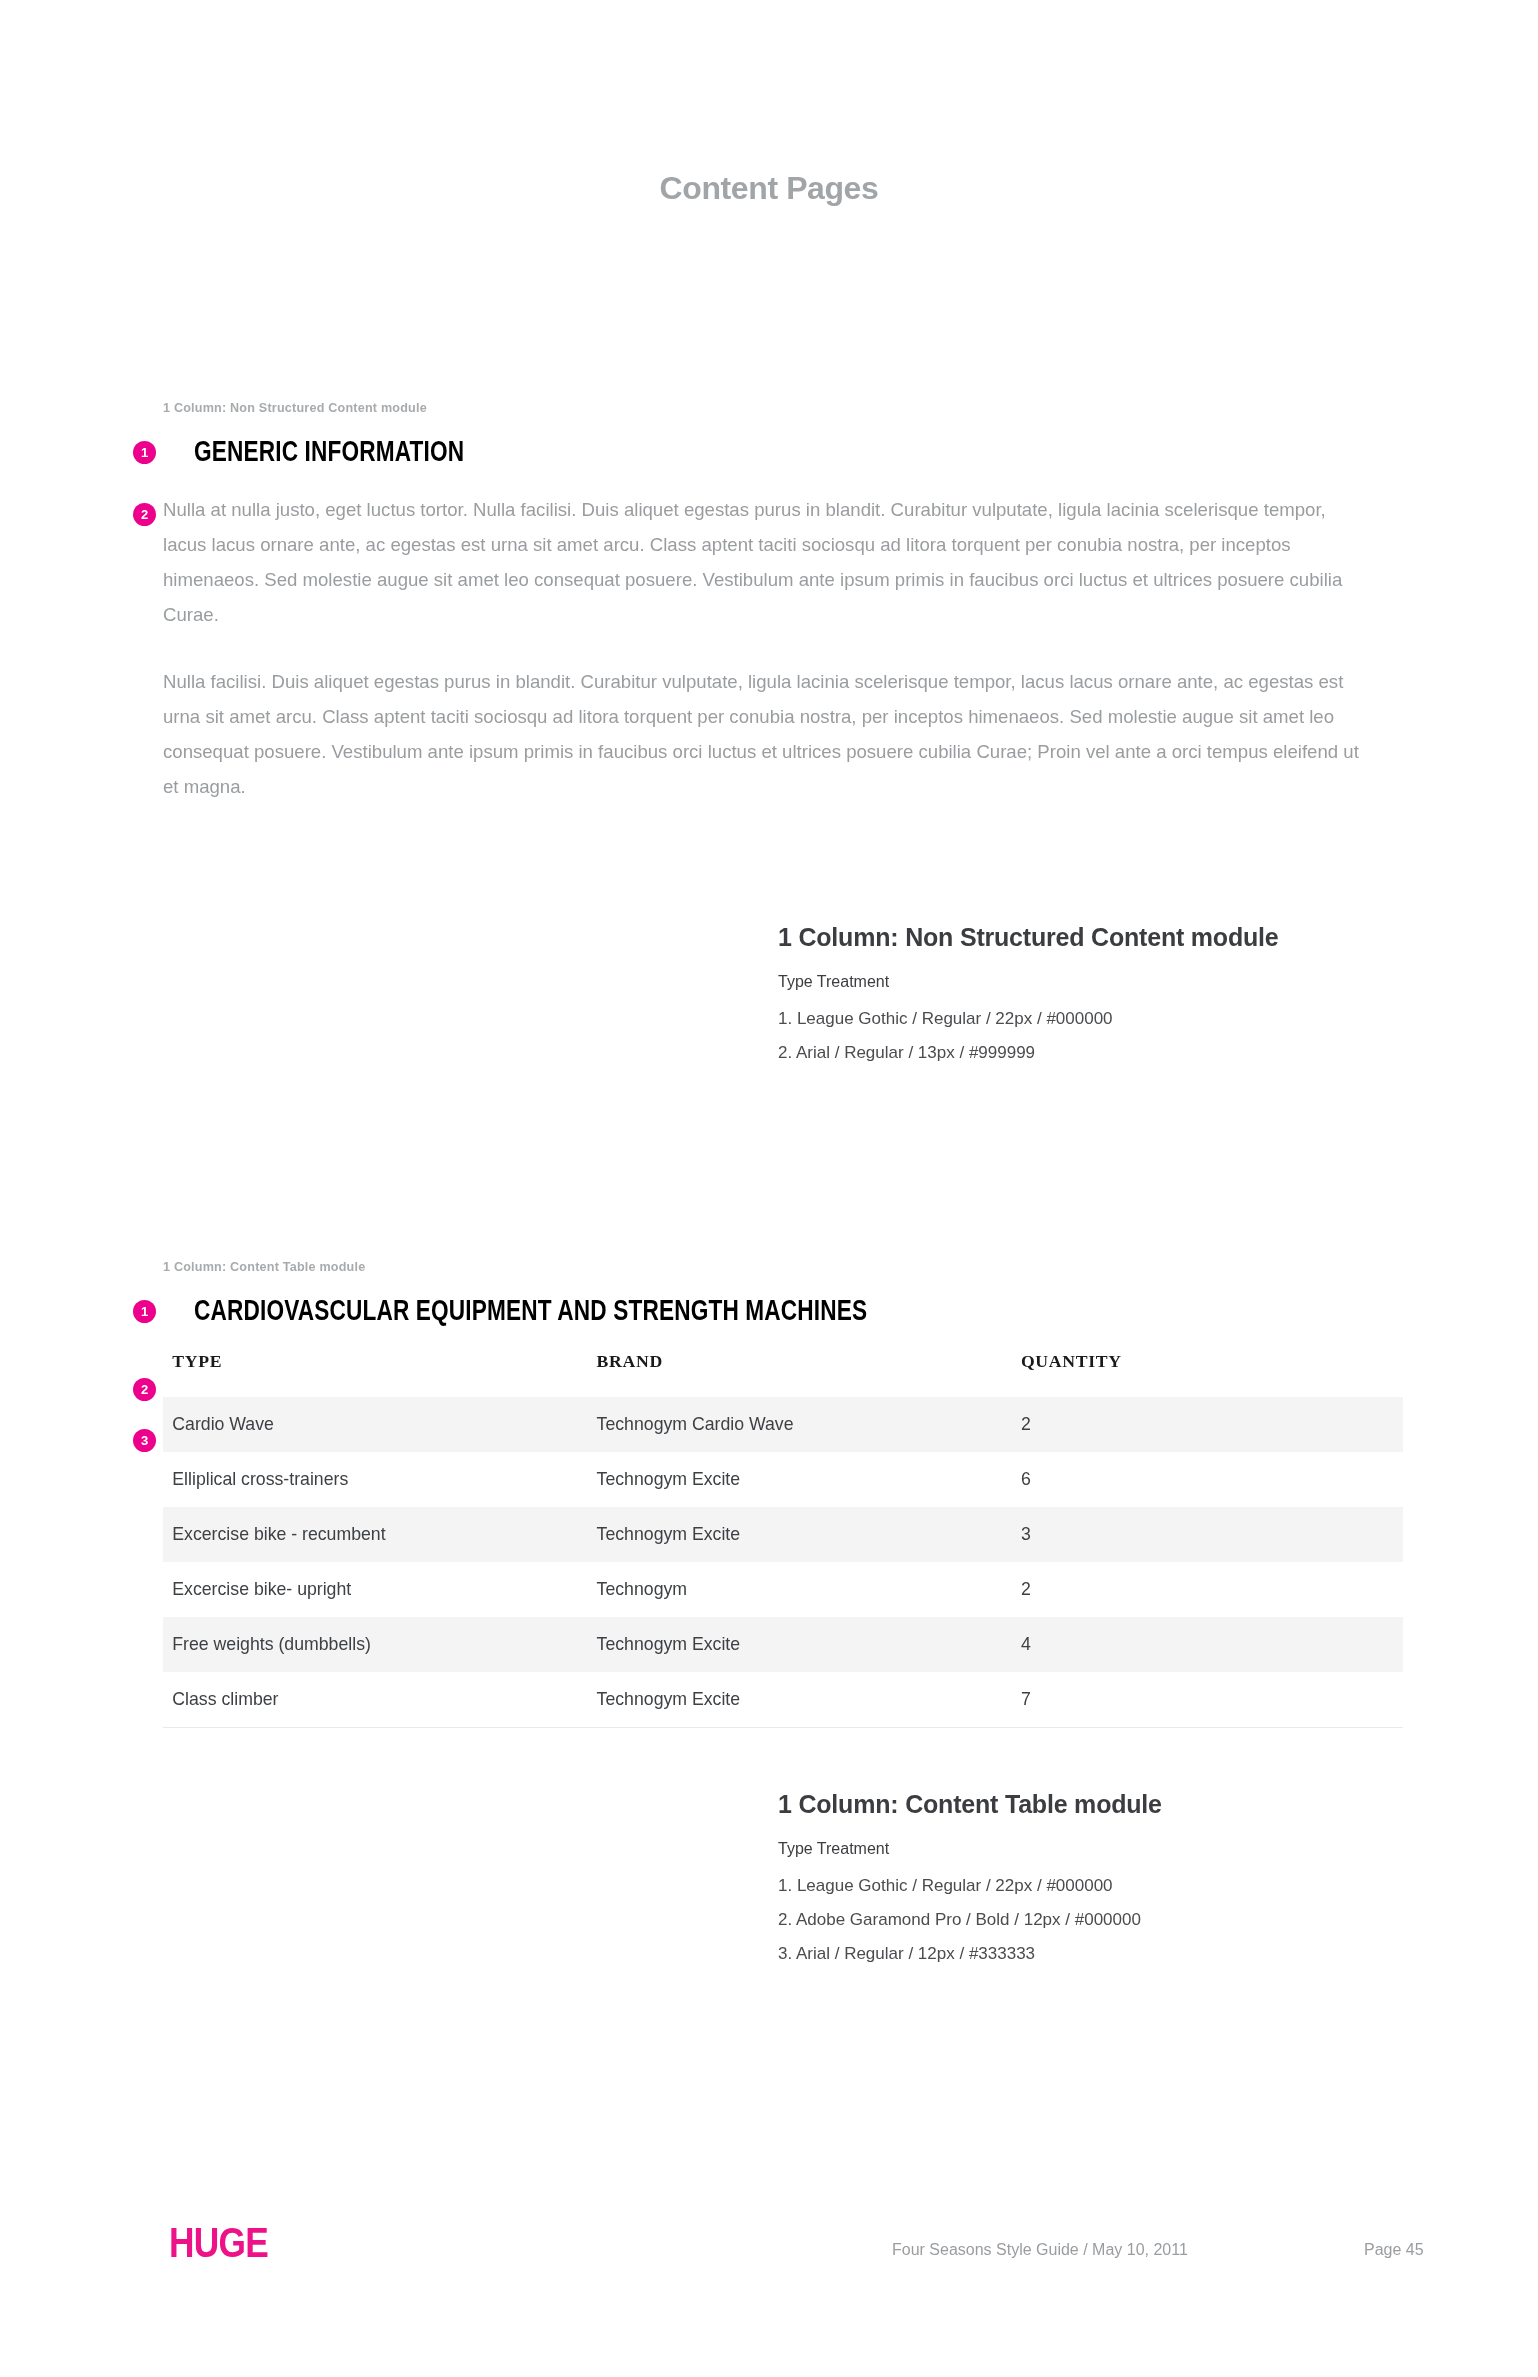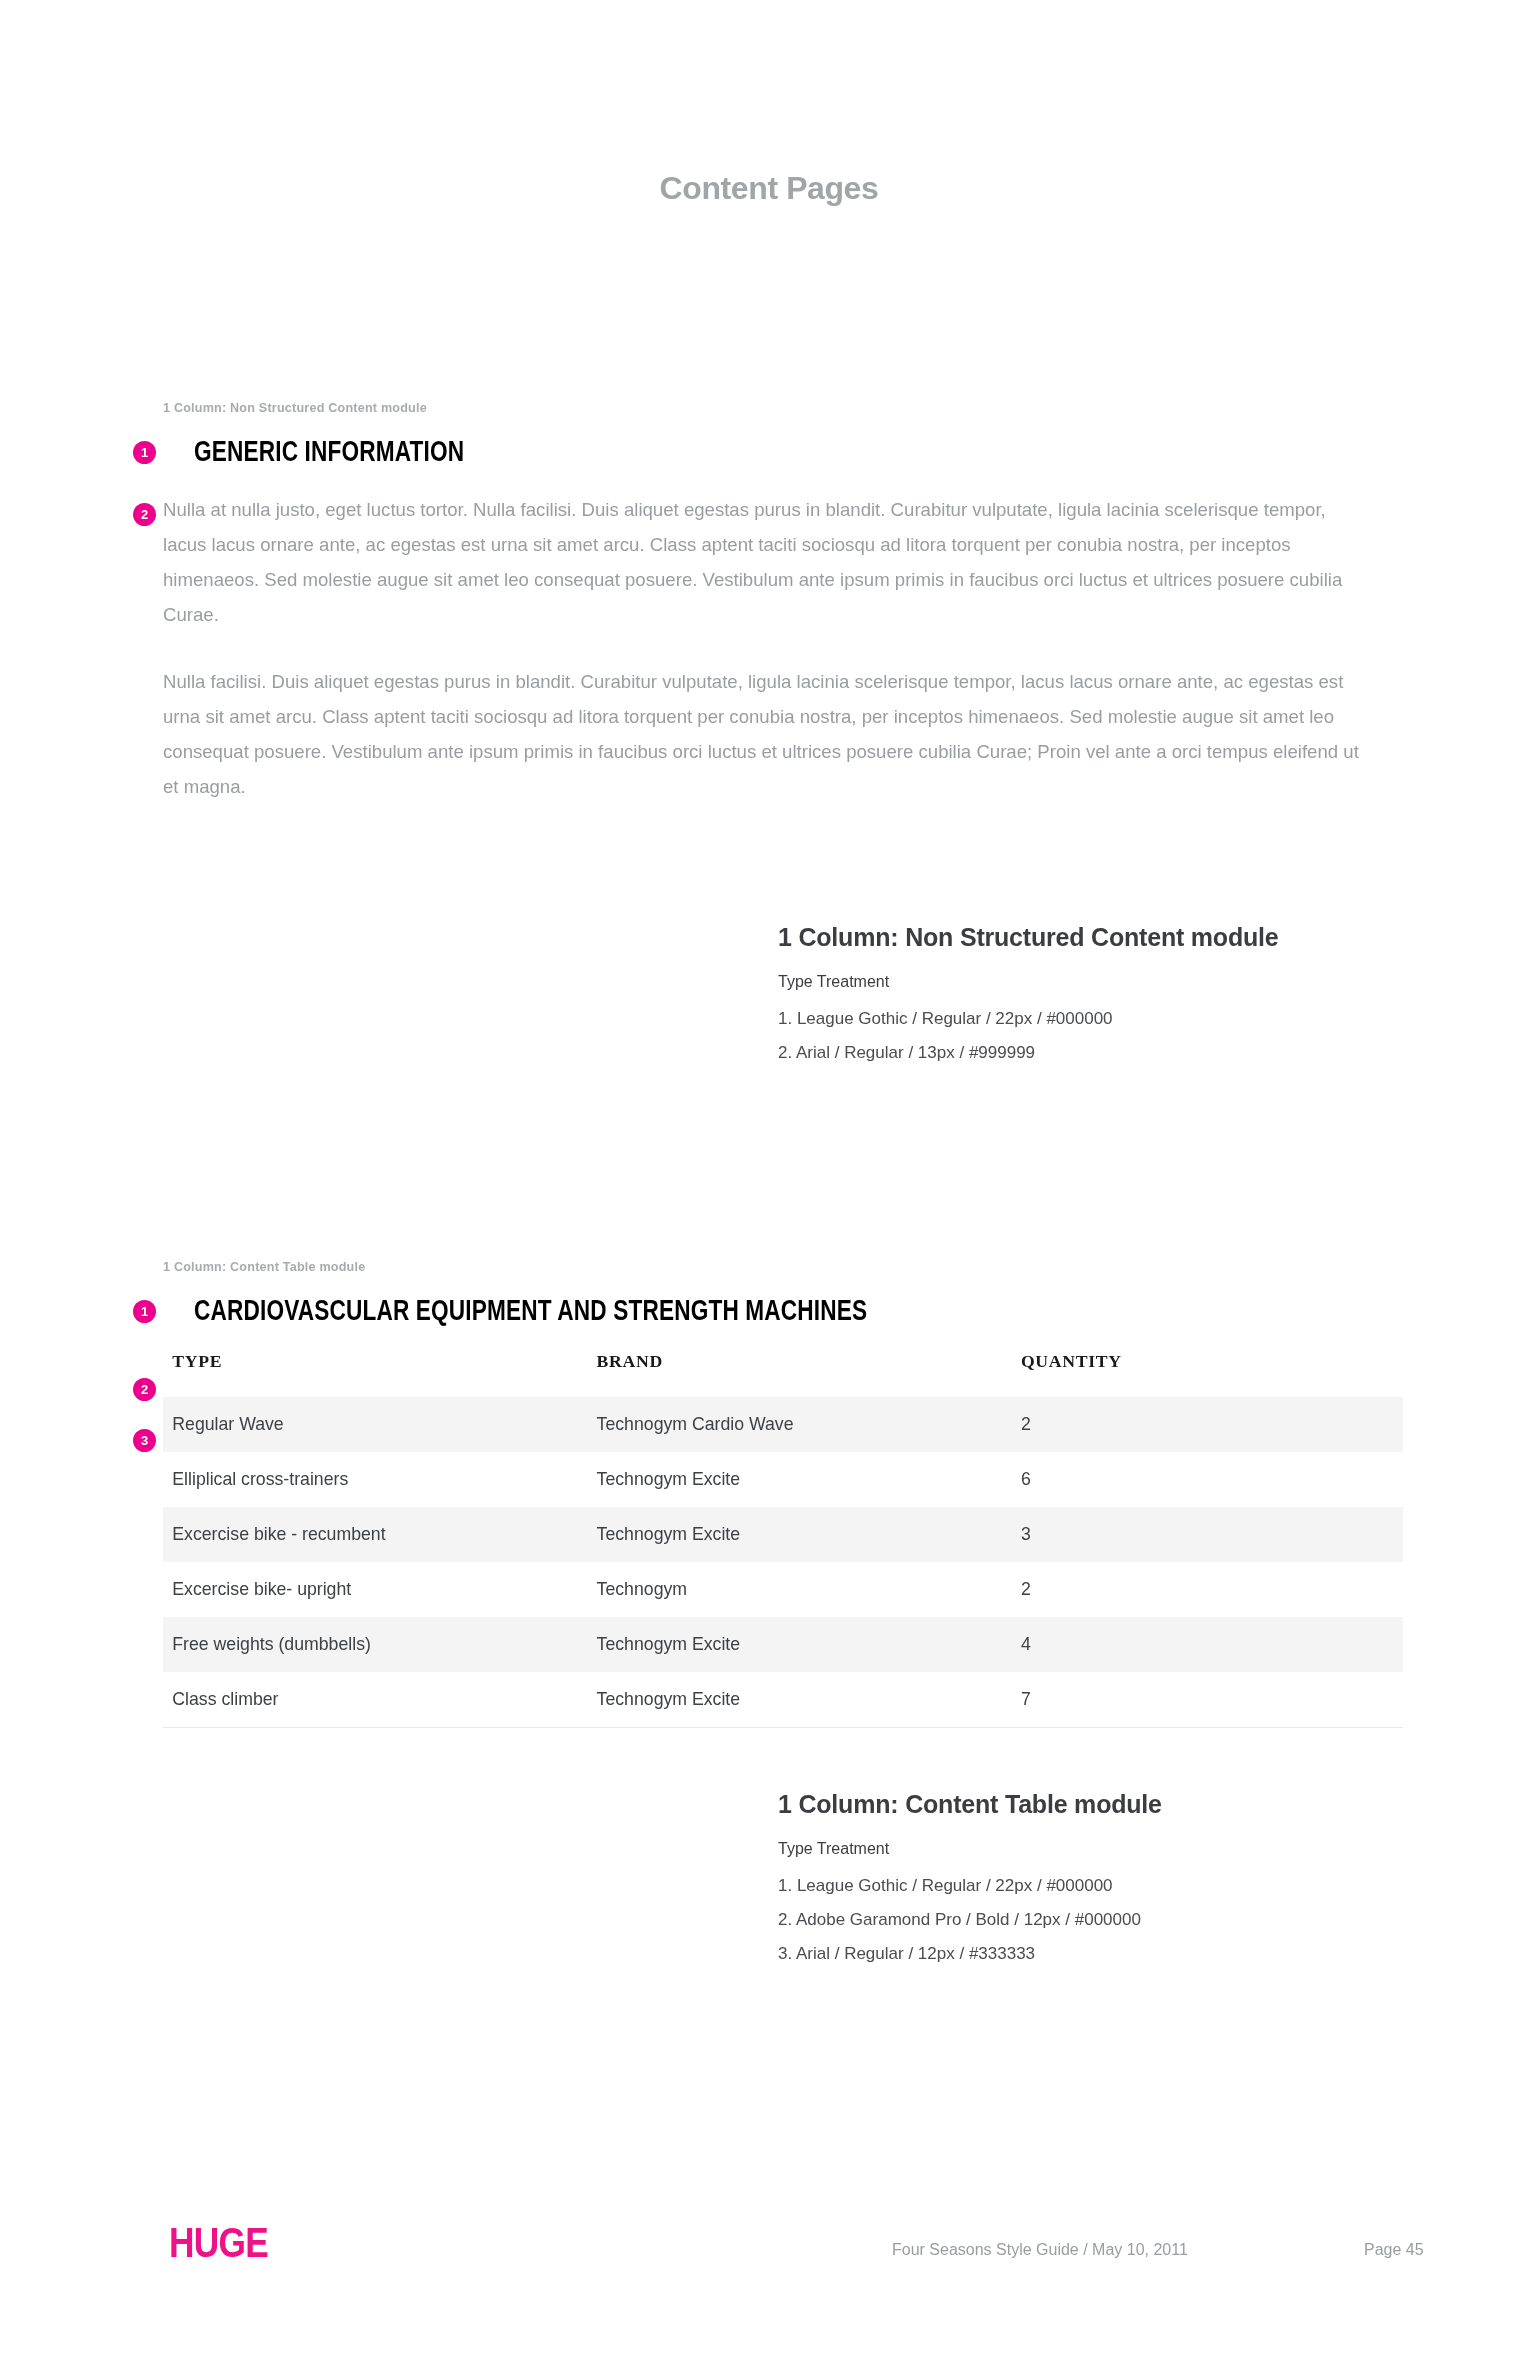--- a/index.html
+++ b/index.html
@@ -257,21 +257,21 @@
     <table class="content-table">
       <thead>
         <tr>
           <th class="col-type">TYPE</th>
           <th class="col-brand">BRAND</th>
           <th class="col-qty">QUANTITY</th>
         </tr>
       </thead>
       <tbody>
         <tr class="shaded">
-          <td>Regular Wave</td>
+          <td>Cardio Wave</td>
           <td>Technogym Cardio Wave</td>
           <td>2</td>
         </tr>
         <tr>
           <td>Elliplical cross-trainers</td>
           <td>Technogym Excite</td>
           <td>6</td>
         </tr>
         <tr class="shaded">
           <td>Excercise bike - recumbent</td>

